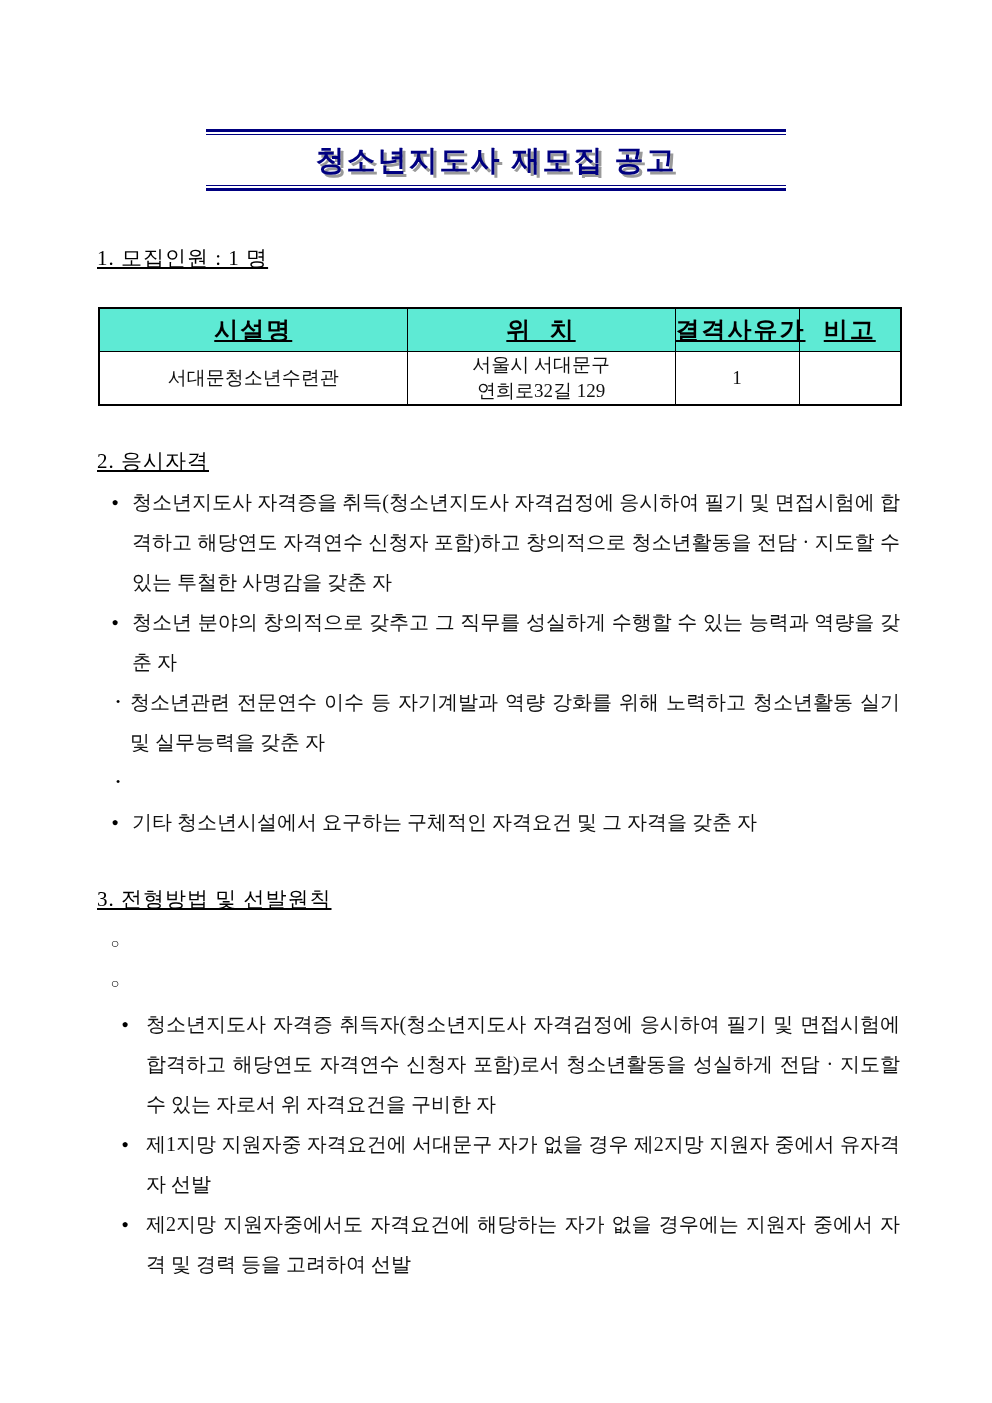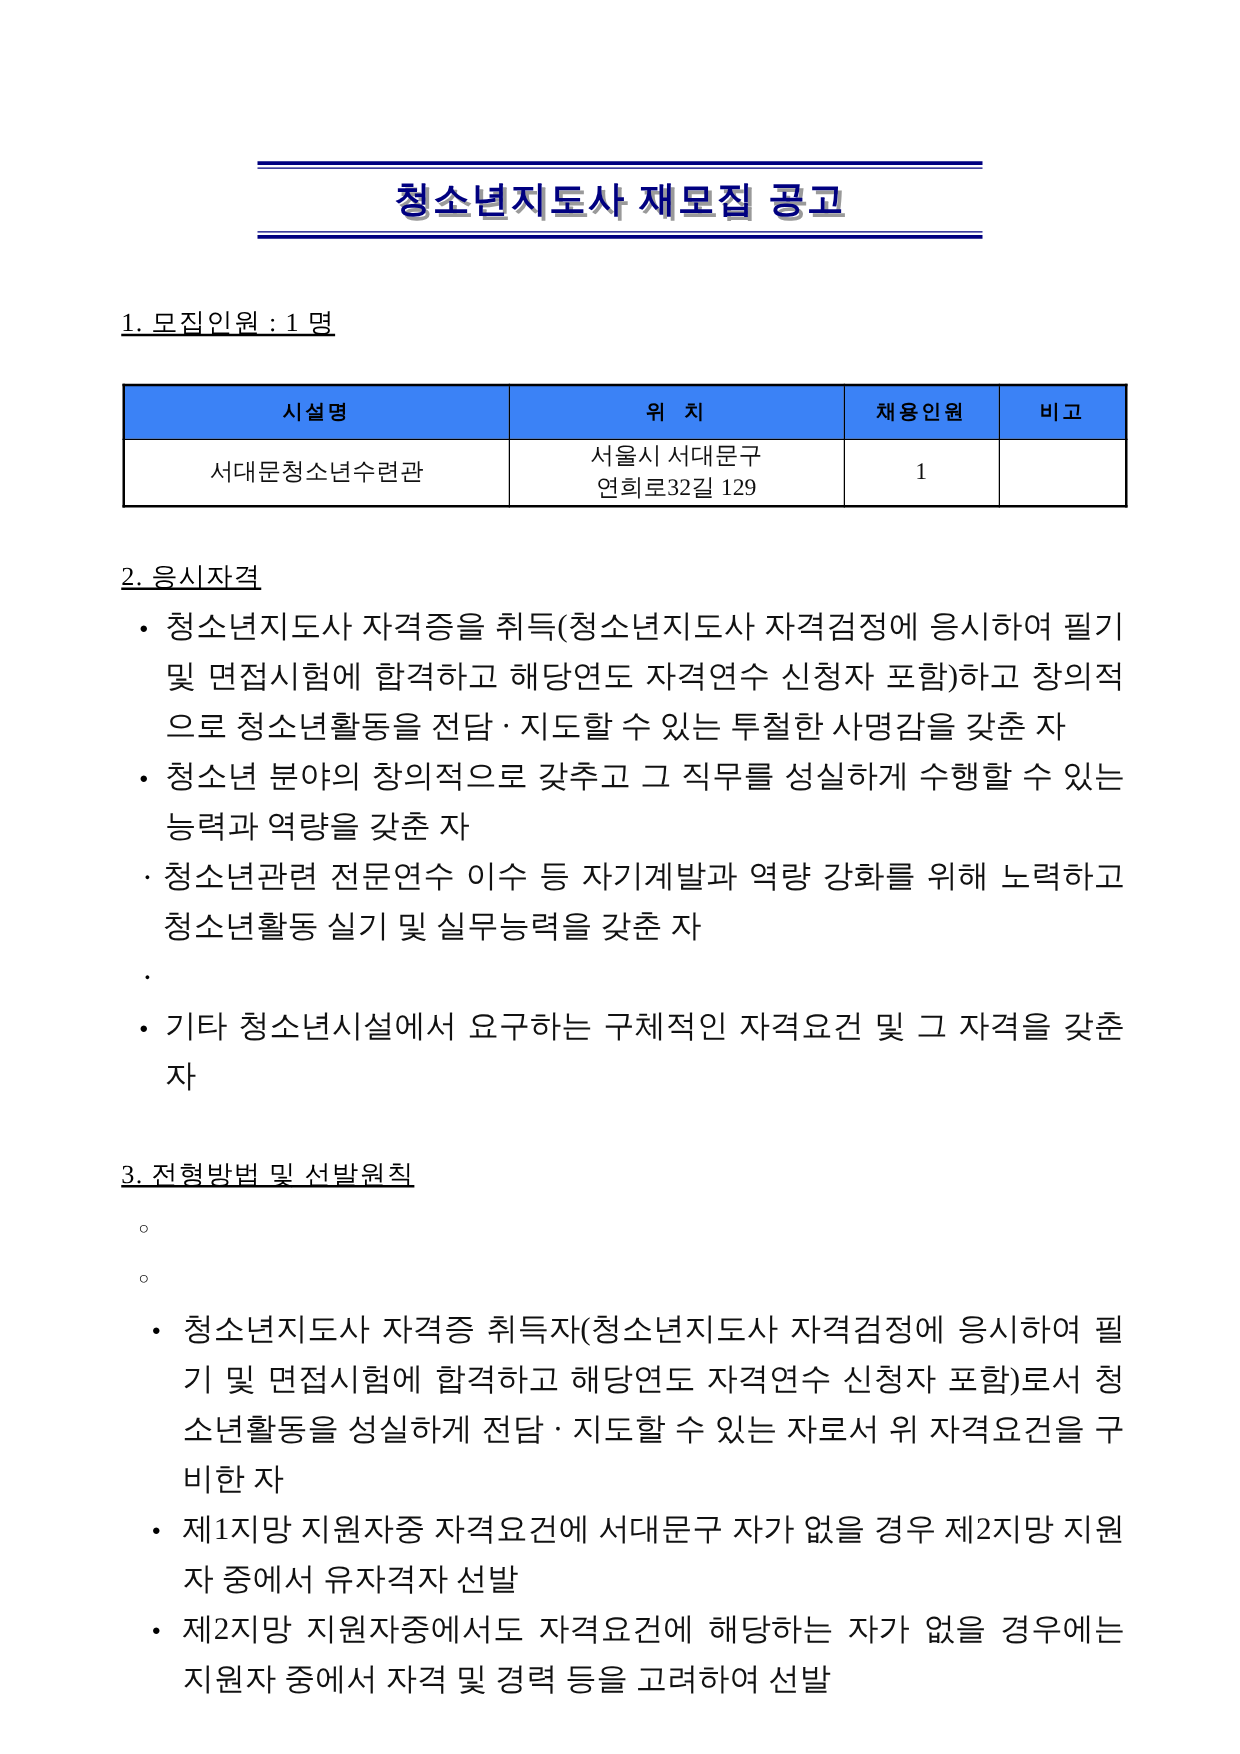--- a/index.html
+++ b/index.html
@@ -53,28 +53,29 @@
     border-collapse: collapse;
     border: 2px solid #000000;
     table-layout: fixed;
   }
   table.roster th, table.roster td {
     border: 1px solid #000000;
     text-align: center;
     vertical-align: middle;
   }
   table.roster th {
-    background: #3b82f6;
+    background: #5eead4;
     font-family: "Liberation Sans", sans-serif;
     font-weight: bold;
-    font-size: 16px;
+    font-size: 24px;
     height: 43px;
     letter-spacing: 2px;
     white-space: pre;
     color: #000000;
+    text-decoration: underline;
   }
   table.roster td {
     font-size: 19px;
     height: 54px;
     line-height: 26px;
     white-space: pre-line;
     color: #111111;
   }
   .col-facility { width: 308px; }
   .col-location { width: 268px; }
@@ -85,21 +86,21 @@
   .list { margin-top: 8px; margin-right: 90px; }
   .li { display: flex; align-items: flex-start; }
   .li .marker {
     flex: 0 0 auto;
     text-align: center;
     line-height: 40px;
     color: #000000;
   }
   .li .txt {
     flex: 1 1 auto;
-    font-size: 25px;
+    font-size: 20px;
     line-height: 40px;
     text-align: justify;
     word-break: break-all;
     color: #111111;
   }
   .li-bullet  { padding-left: 102px; }
   .li-bullet  .marker { width: 22px; margin-right: 6px; font-size: 12px; }
   .li-dot     { padding-left: 110px; }
   .li-dot     .marker { width: 12px; margin-right: 6px; font-size: 26px; }
   .li-circle  { padding-left: 102px; }
@@ -130,21 +131,21 @@
     <colgroup>
       <col class="col-facility">
         <col class="col-location">
         <col class="col-count">
         <col class="col-note">
     </colgroup>
     <thead>
       <tr>
         <th>시설명</th>
         <th>위  치</th>
-        <th>채용인원</th>
+        <th>결격사유가</th>
         <th>비고</th>
       </tr>
     </thead>
     <tbody>
       <tr>
         <td>서대문청소년수련관</td>
         <td>서울시 서대문구
 연희로32길 129</td>
         <td>1</td>
         <td></td>

